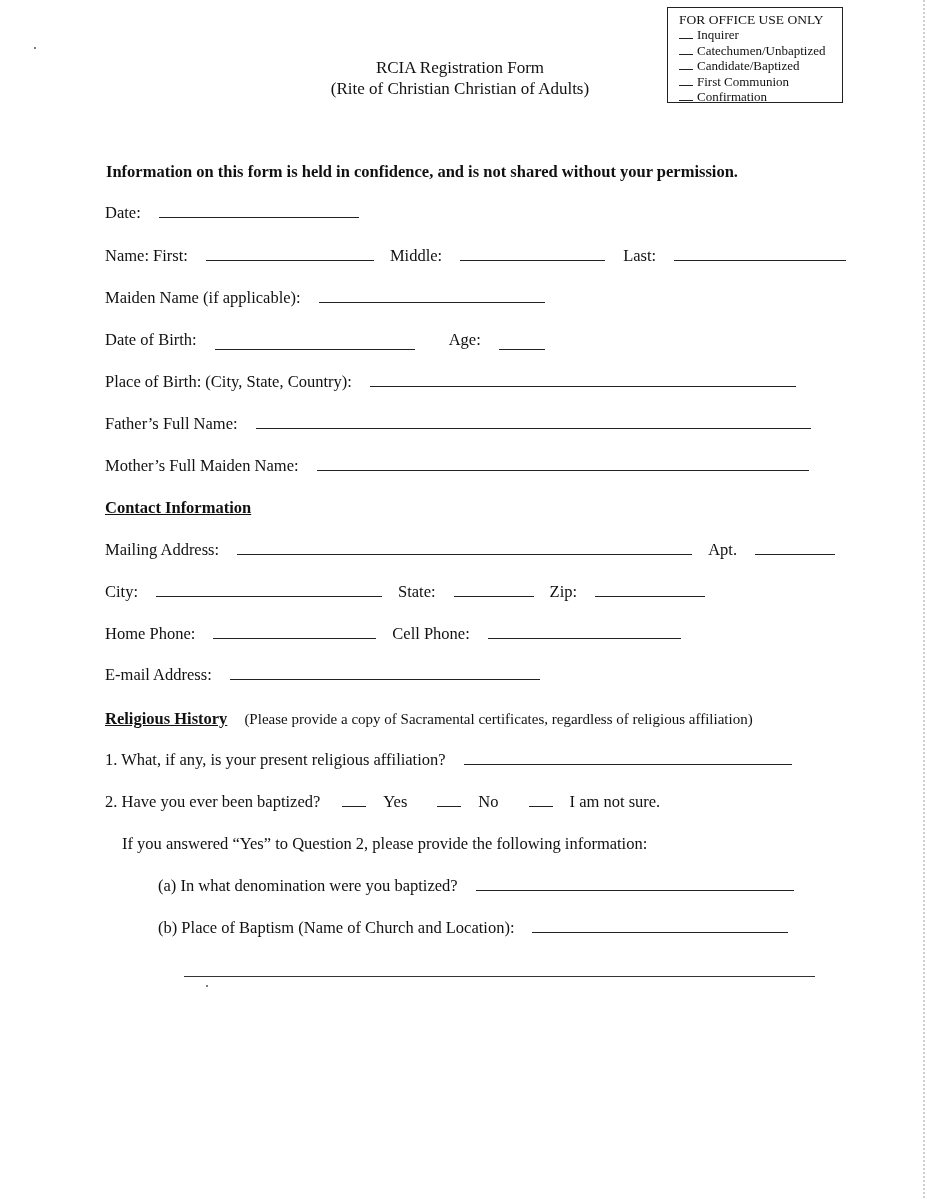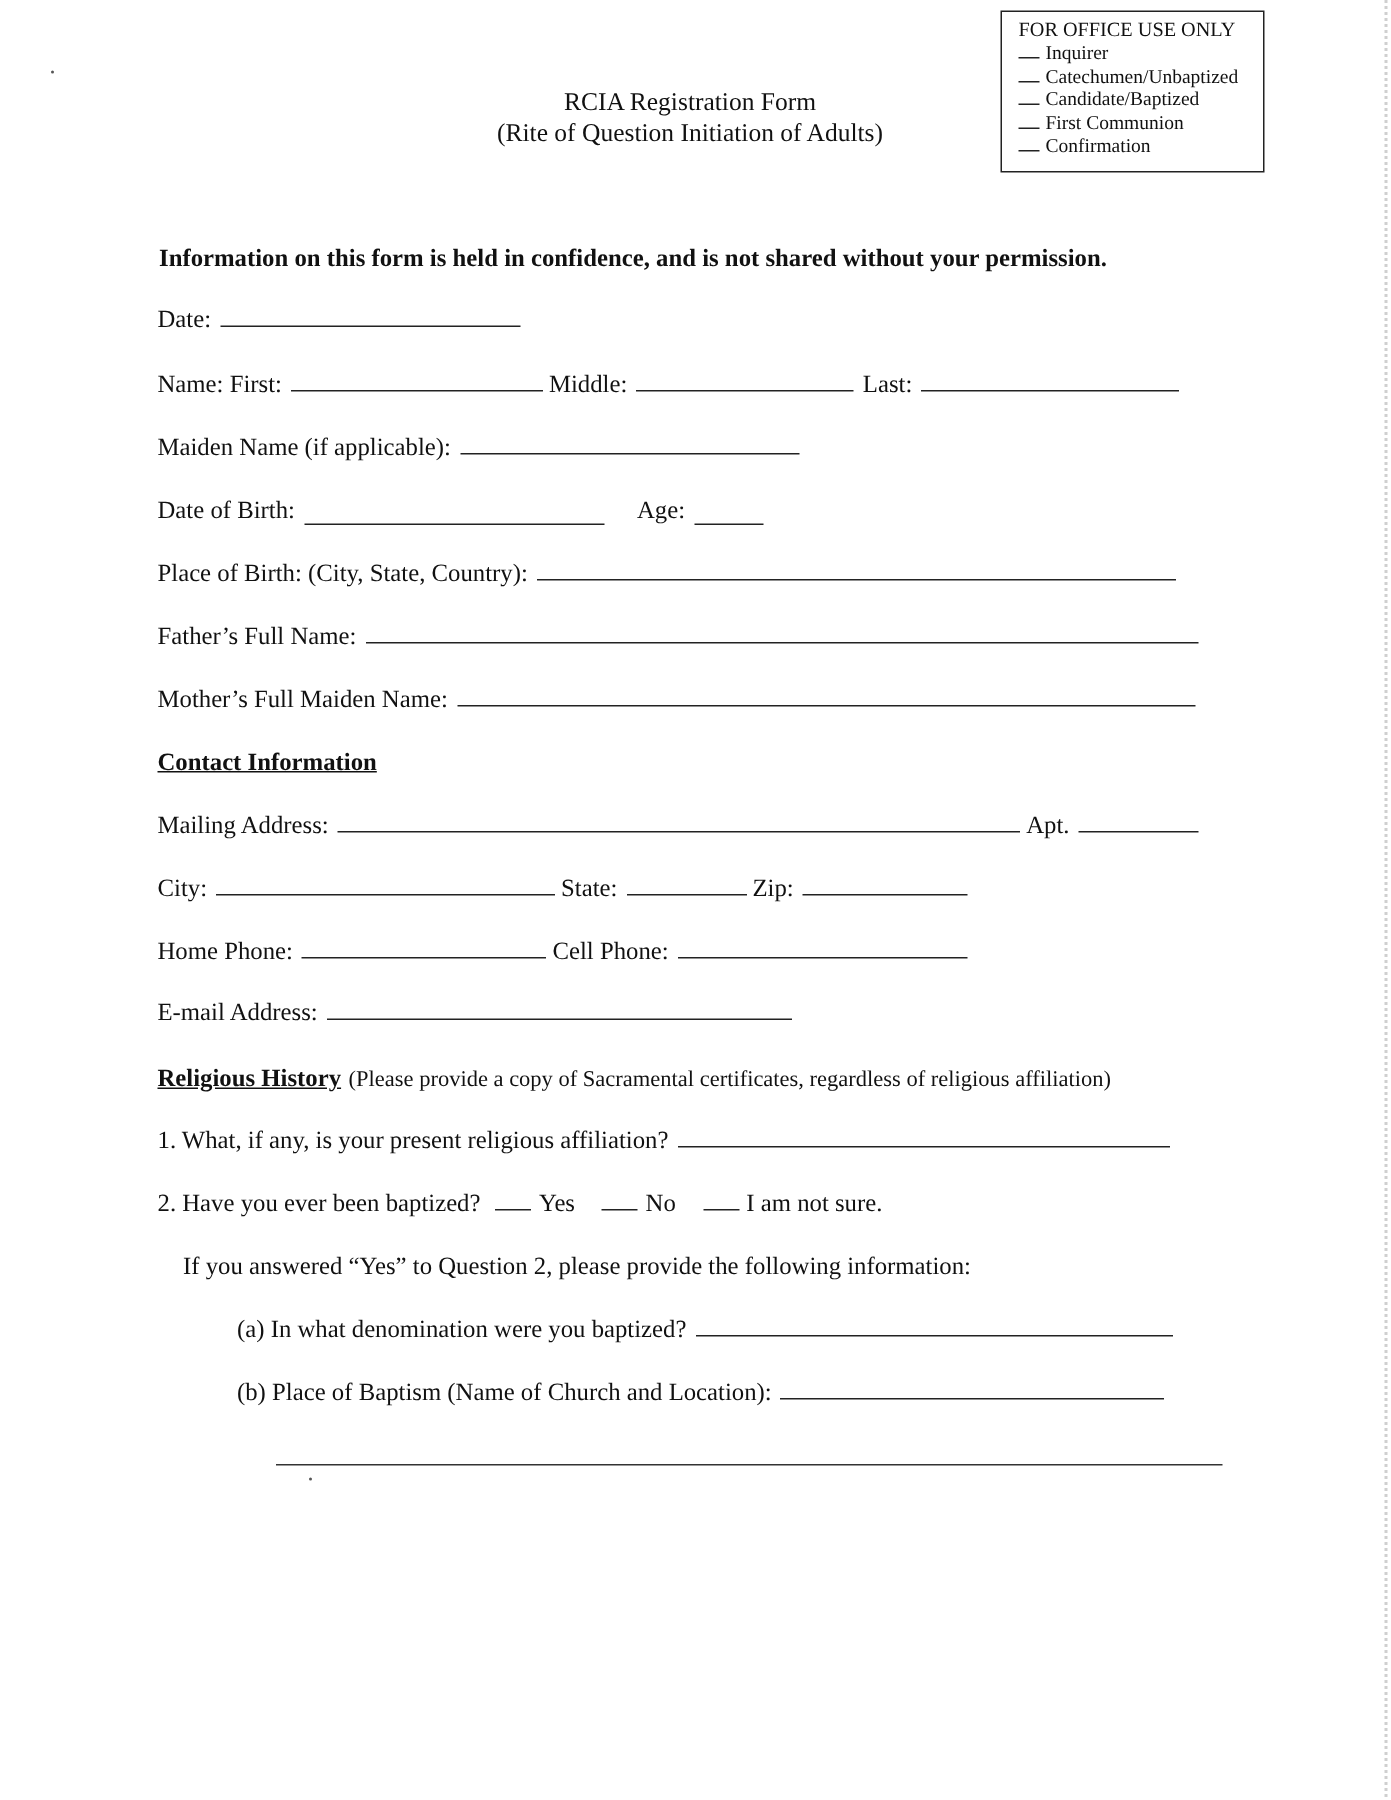--- a/index.html
+++ b/index.html
@@ -1,27 +1,27 @@
 <!DOCTYPE html>
 <html><head>
 <meta charset="utf-8">
 <style>
   html, body { margin: 0; padding: 0; background: #ffffff; }
   body { width: 927px; height: 1200px; position: relative; overflow: hidden;
          font-family: "Liberation Serif", "DejaVu Serif", serif; color: #111; }
   .page { position: absolute; left: 0; top: 0; width: 927px; height: 1200px; }
   .edge { position: absolute; left: 923px; top: 0; width: 2px; height: 1200px;
           background: repeating-linear-gradient(to bottom, #bbb 0 2px, #fff 2px 4px); opacity: .7; }
-  .office-box { position: absolute; left: 667px; top: 7px; width: 176px; height: 108px;
+  .office-box { position: absolute; left: 667px; top: 7px; width: 176px; height: 96px;
                 border: 1.5px solid #222; box-sizing: border-box; padding: 4px 0 0 11px;
                 font-size: 13px; line-height: 15.4px; }
   .office-title { font-size: 13.5px; }
   .office-item .blank { display: inline-block; width: 14px; border-bottom: 1px solid #222; margin-right: 4px; height: 11px; vertical-align: baseline; }
   .title { position: absolute; left: 280px; top: 57px; width: 360px; text-align: center; font-size: 17px; line-height: 21px; }
-  .row { position: absolute; left: 105px; font-size: 16.5px; white-space: nowrap; display: flex; align-items: baseline; }
+  .row { position: absolute; left: 105px; font-size: 16.5px; white-space: nowrap; display: flex; align-items: baseline; gap: 12px; }
   .line { display: inline-block; border-bottom: 1px solid #222; height: 14px; margin-left: 6px; margin-right: 6px; }
   .section-head { font-weight: bold; text-decoration: underline; }
   .small { font-size: 15px; }
   .notice { position: absolute; left: 106px; top: 162px; font-size: 16.5px; font-weight: bold; white-space: nowrap; }
   .dot { position: absolute; width: 2px; height: 2px; background: #555; border-radius: 1px; }
   .check { display: inline-block; border-bottom: 1px solid #222; width: 24px; height: 14px; margin: 0 5px 0 18px; }
 </style>
 </head>
 <body>
 
@@ -33,21 +33,21 @@
     <div class="office-title">FOR OFFICE USE ONLY</div>
     <div class="office-item"><span class="blank"></span><span>Inquirer</span></div>
     <div class="office-item"><span class="blank"></span><span>Catechumen/Unbaptized</span></div>
     <div class="office-item"><span class="blank"></span><span>Candidate/Baptized</span></div>
     <div class="office-item"><span class="blank"></span><span>First Communion</span></div>
     <div class="office-item"><span class="blank"></span><span>Confirmation</span></div>
   </div>
 
   <div class="title">
     <div>RCIA Registration Form</div>
-    <div>(Rite of Question Initiation of Adults)</div>
+    <div>(Rite of Christian Christian of Adults)</div>
   </div>
 
   <div class="notice">Information on this form is held in confidence, and is not shared without your permission.</div>
 
   <div class="row" style="top:203px;">
     <span>Date:</span>
     <span class="line" style="width:200px;"></span>
   </div>
 
   <div class="row" style="top:246px;">

